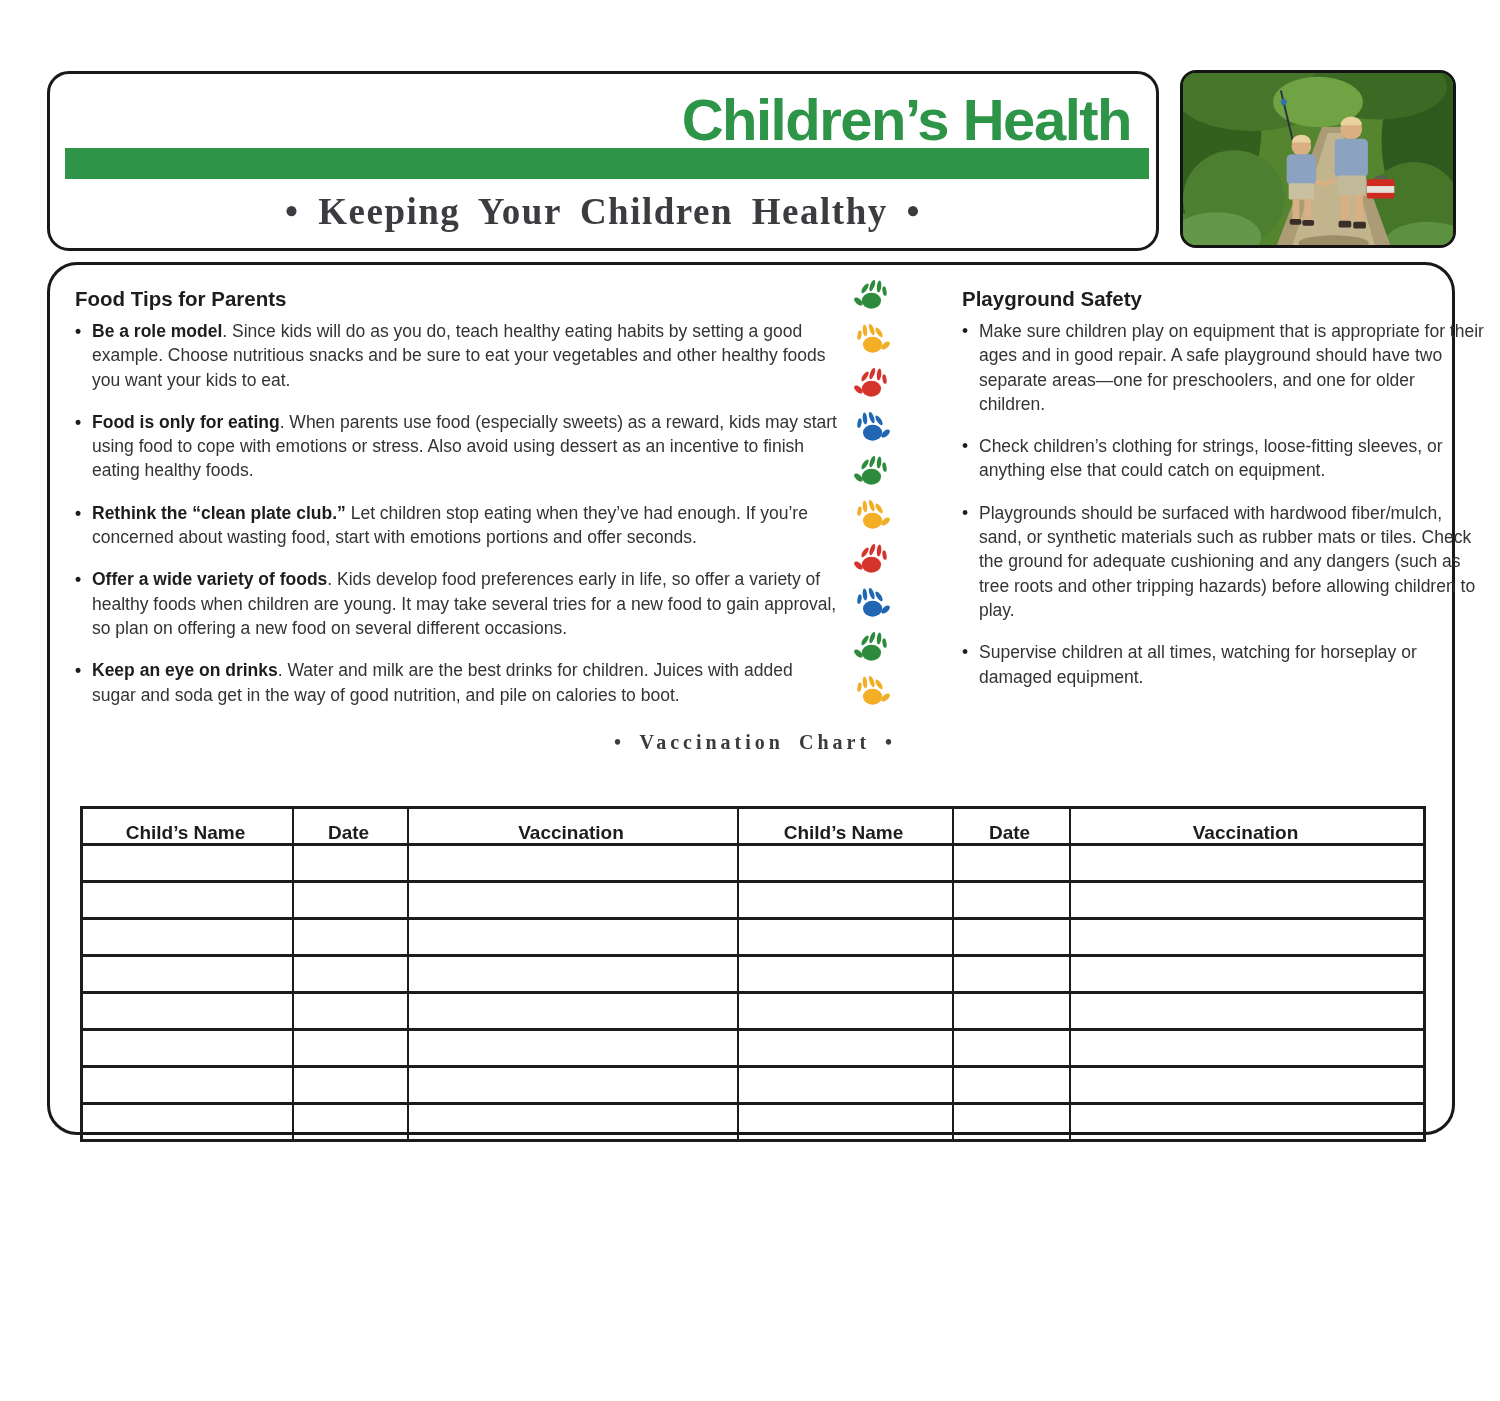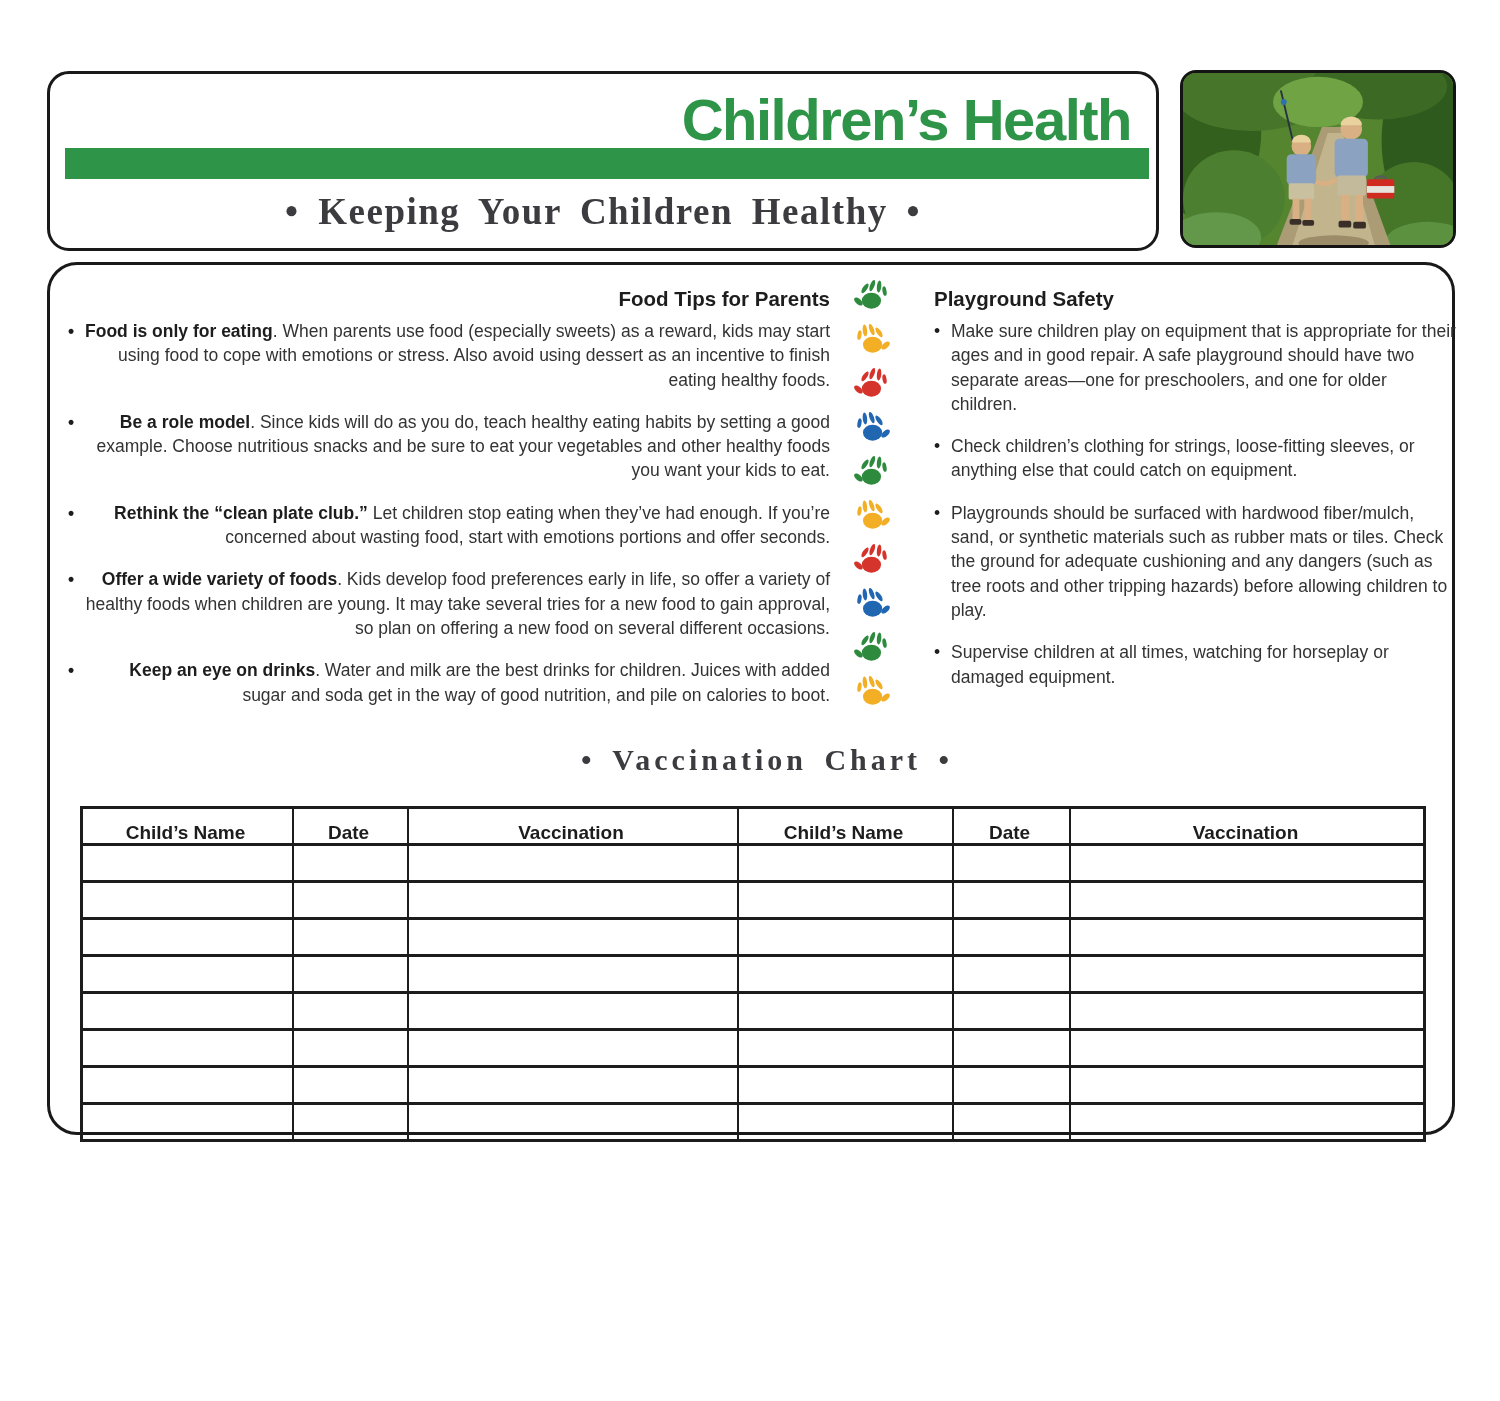--- a/index.html
+++ b/index.html
@@ -29,40 +29,40 @@
   .photo-box{
     position:absolute;left:1180px;top:70px;width:276px;height:178px;
     border:3px solid #141414;border-radius:16px;overflow:hidden;box-sizing:border-box;background:#5b8f3c;
   }
   .photo-box svg{display:block;width:100%;height:100%;}
   
   .main-box{
     position:absolute;left:47px;top:262px;width:1408px;height:873px;
     border:3px solid #191919;border-radius:30px;background:#fff;box-sizing:border-box;
   }
-  .col-left{position:absolute;left:18px;top:22px;width:762px;text-align:right;}
-  .col-right{position:absolute;left:884px;top:22px;width:522px;}
+  .col-left{position:absolute;left:25px;top:22px;width:762px;}
+  .col-right{position:absolute;left:912px;top:22px;width:522px;}
   .section-heading{
     margin:0;font-size:20.5px;font-weight:bold;color:#1d1d1d;letter-spacing:0;
   }
   .tips-list{list-style:none;margin:8px 0 0 0;padding:0;font-size:17.5px;line-height:24.3px;color:#333;}
   .tips-list li{position:relative;padding-left:17px;margin-bottom:18px;}
   .tips-list li::before{content:"•";position:absolute;left:0;top:0;color:#1d1d1d;font-weight:bold;}
   .tips-list b{color:#1d1d1d;}
   .safety-list{}
   .safety-list li::before{font-weight:normal;}
   
   .hands{position:absolute;left:800px;top:10px;width:58px;display:flex;flex-direction:column;gap:4px;}
   .hand{width:44px;height:40px;}
   .hand svg{width:100%;height:100%;transform:rotate(14deg);}
   .hand.flip svg{transform:scaleX(-1) rotate(14deg);}
   
   .vacc-heading{
-    position:absolute;left:0;top:462px;width:100%;text-align:center;margin:16px;
-    font-family:"Liberation Serif",serif;font-weight:bold;font-size:30px;color:#3c3c40;
+    position:absolute;left:0;top:462px;width:100%;text-align:center;margin:4px;
+    font-family:"Liberation Serif",serif;font-weight:bold;font-size:20px;color:#3c3c40;
     letter-spacing:4px;word-spacing:6px;
   }
   .table-head{
     position:absolute;left:30px;top:513px;width:1343px;
     display:grid;grid-template-columns:211px 115px 330px 215px 117px 355px;
   }
   .table-head div{
     text-align:center;font-weight:bold;font-size:19px;color:#1d1d1d;margin-top:44px;
   }
   .vacc-table{
@@ -127,22 +127,22 @@
       <rect x="188" y="110" width="28" height="20" rx="2" fill="#cf2b20"></rect>
       <rect x="188" y="117" width="28" height="7" fill="#e6e3dc"></rect>
     </svg>
   </div>
 
   <div class="main-box">
 
     <div class="col-left">
       <h2 class="section-heading">Food Tips for Parents</h2>
       <ul class="tips-list" id="food-list">
+          <li><b>Be a role model</b><span>. Since kids will do as you do, teach healthy eating habits by setting a good example. Choose nutritious snacks and be sure to eat your vegetables and other healthy foods you want your kids to eat.</span></li>
           <li><b>Food is only for eating</b><span>. When parents use food (especially sweets) as a reward, kids may start using food to cope with emotions or stress. Also avoid using dessert as an incentive to finish eating healthy foods.</span></li>
-          <li><b>Be a role model</b><span>. Since kids will do as you do, teach healthy eating habits by setting a good example. Choose nutritious snacks and be sure to eat your vegetables and other healthy foods you want your kids to eat.</span></li>
           <li><b>Rethink the “clean plate club.”</b><span> Let children stop eating when they’ve had enough. If you’re concerned about wasting food, start with emotions portions and offer seconds.</span></li>
           <li><b>Offer a wide variety of foods</b><span>. Kids develop food preferences early in life, so offer a variety of healthy foods when children are young. It may take several tries for a new food to gain approval, so plan on offering a new food on several different occasions.</span></li>
           <li><b>Keep an eye on drinks</b><span>. Water and milk are the best drinks for children. Juices with added sugar and soda get in the way of good nutrition, and pile on calories to boot.</span></li>
         </ul>
     </div>
 
     <div class="hands" id="handprints">
         <div class="hand" style="color: rgb(46, 139, 61);"><svg viewBox="0 0 100 100">
             <use href="#handprint"></use>
           </svg></div>

